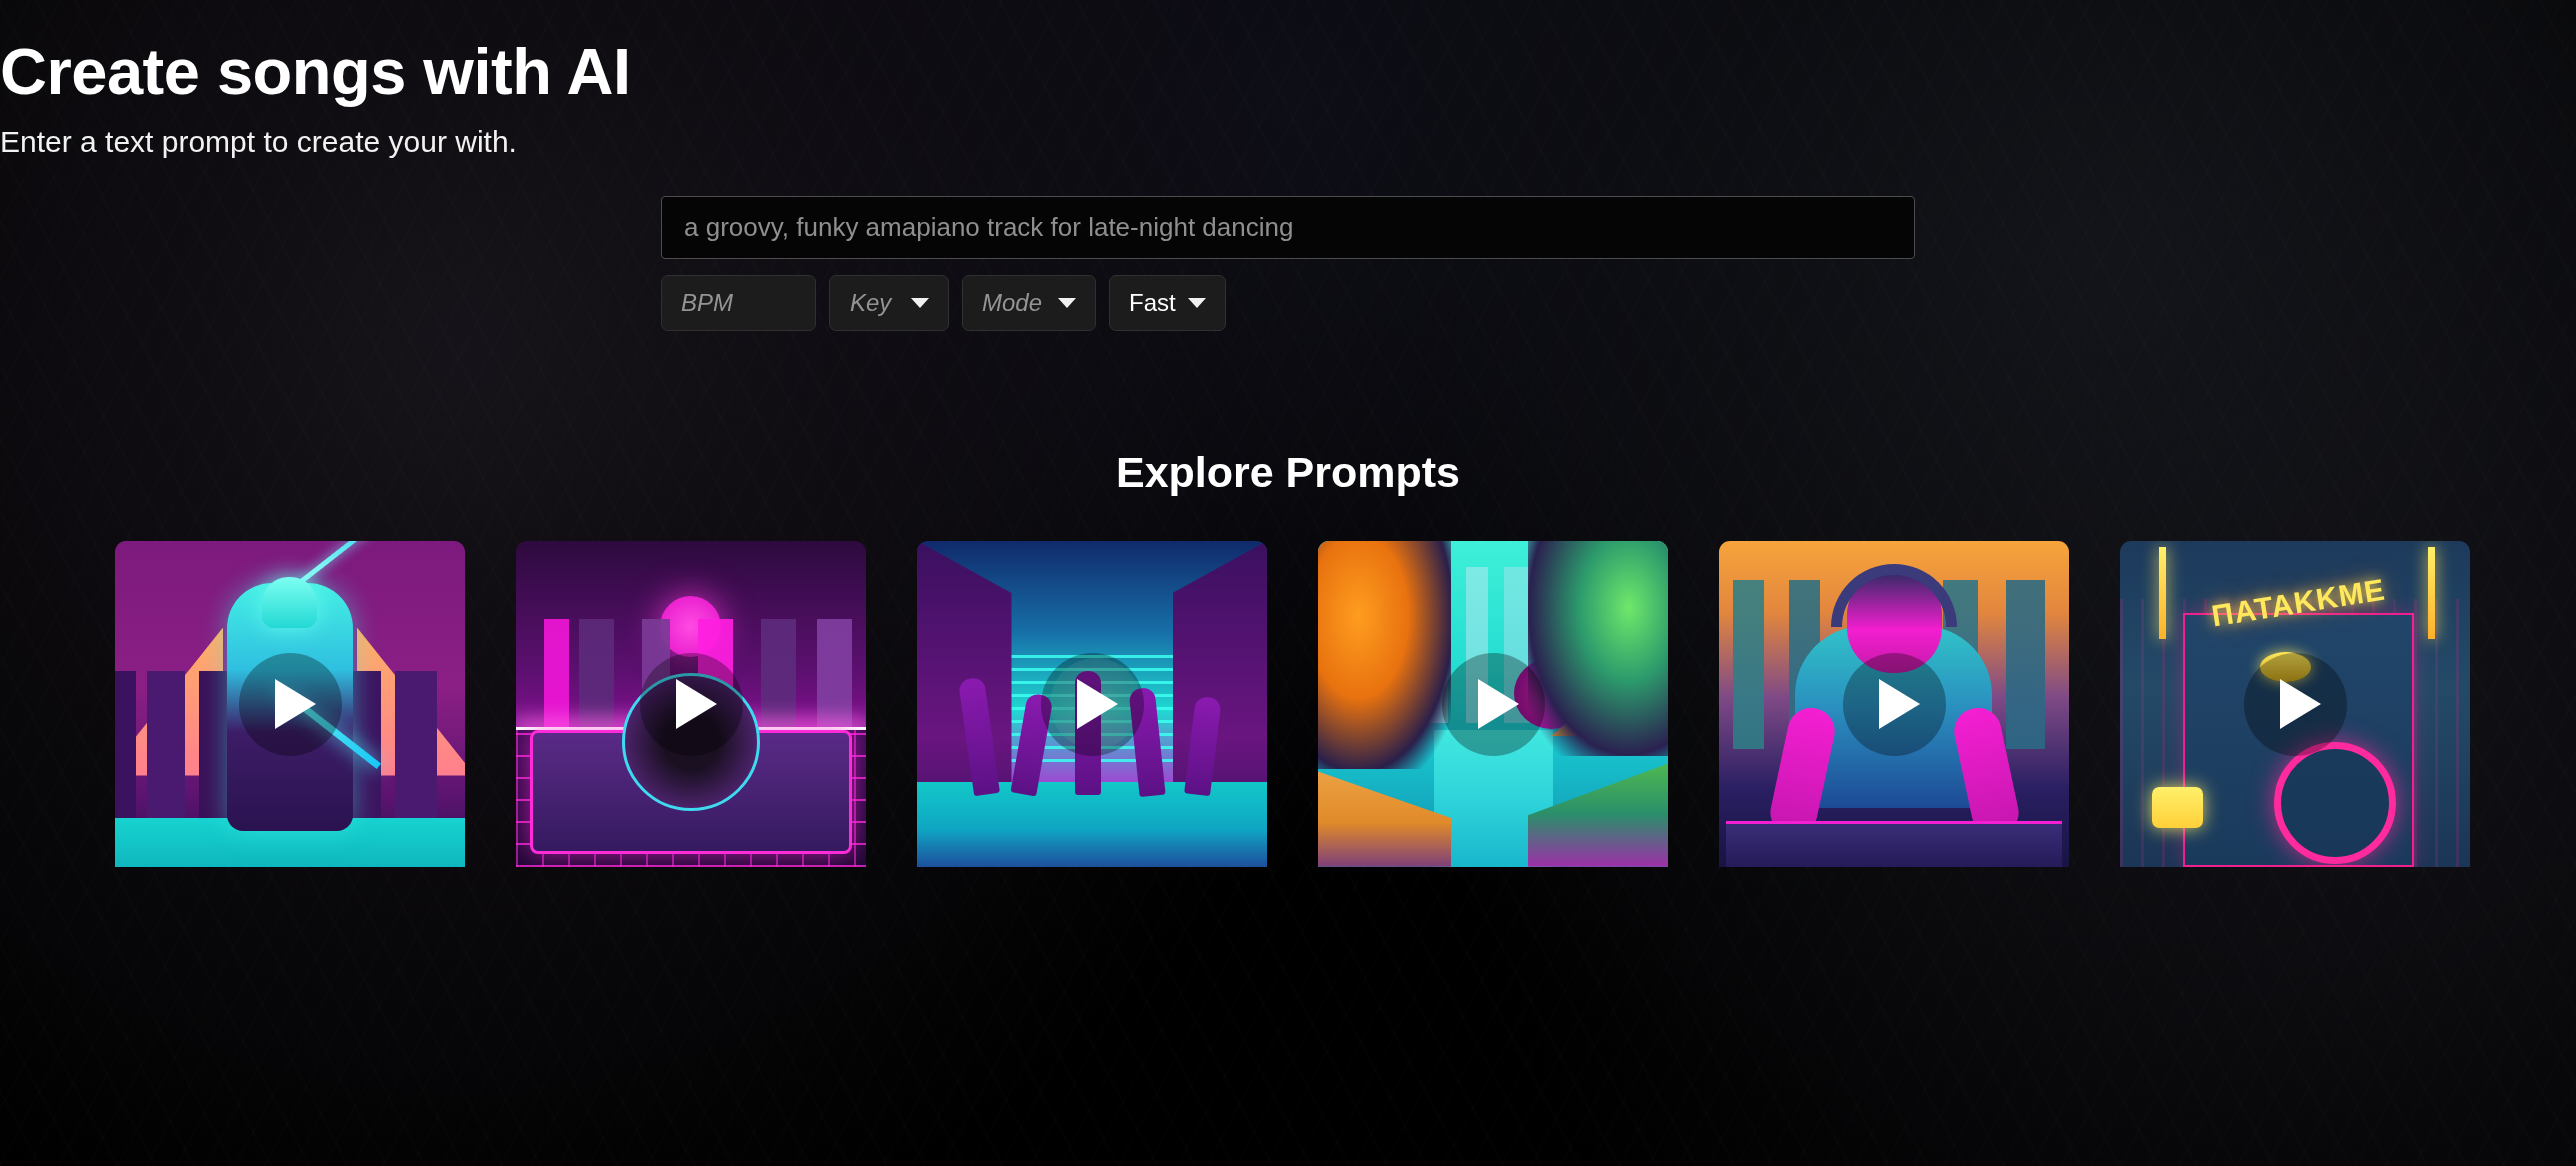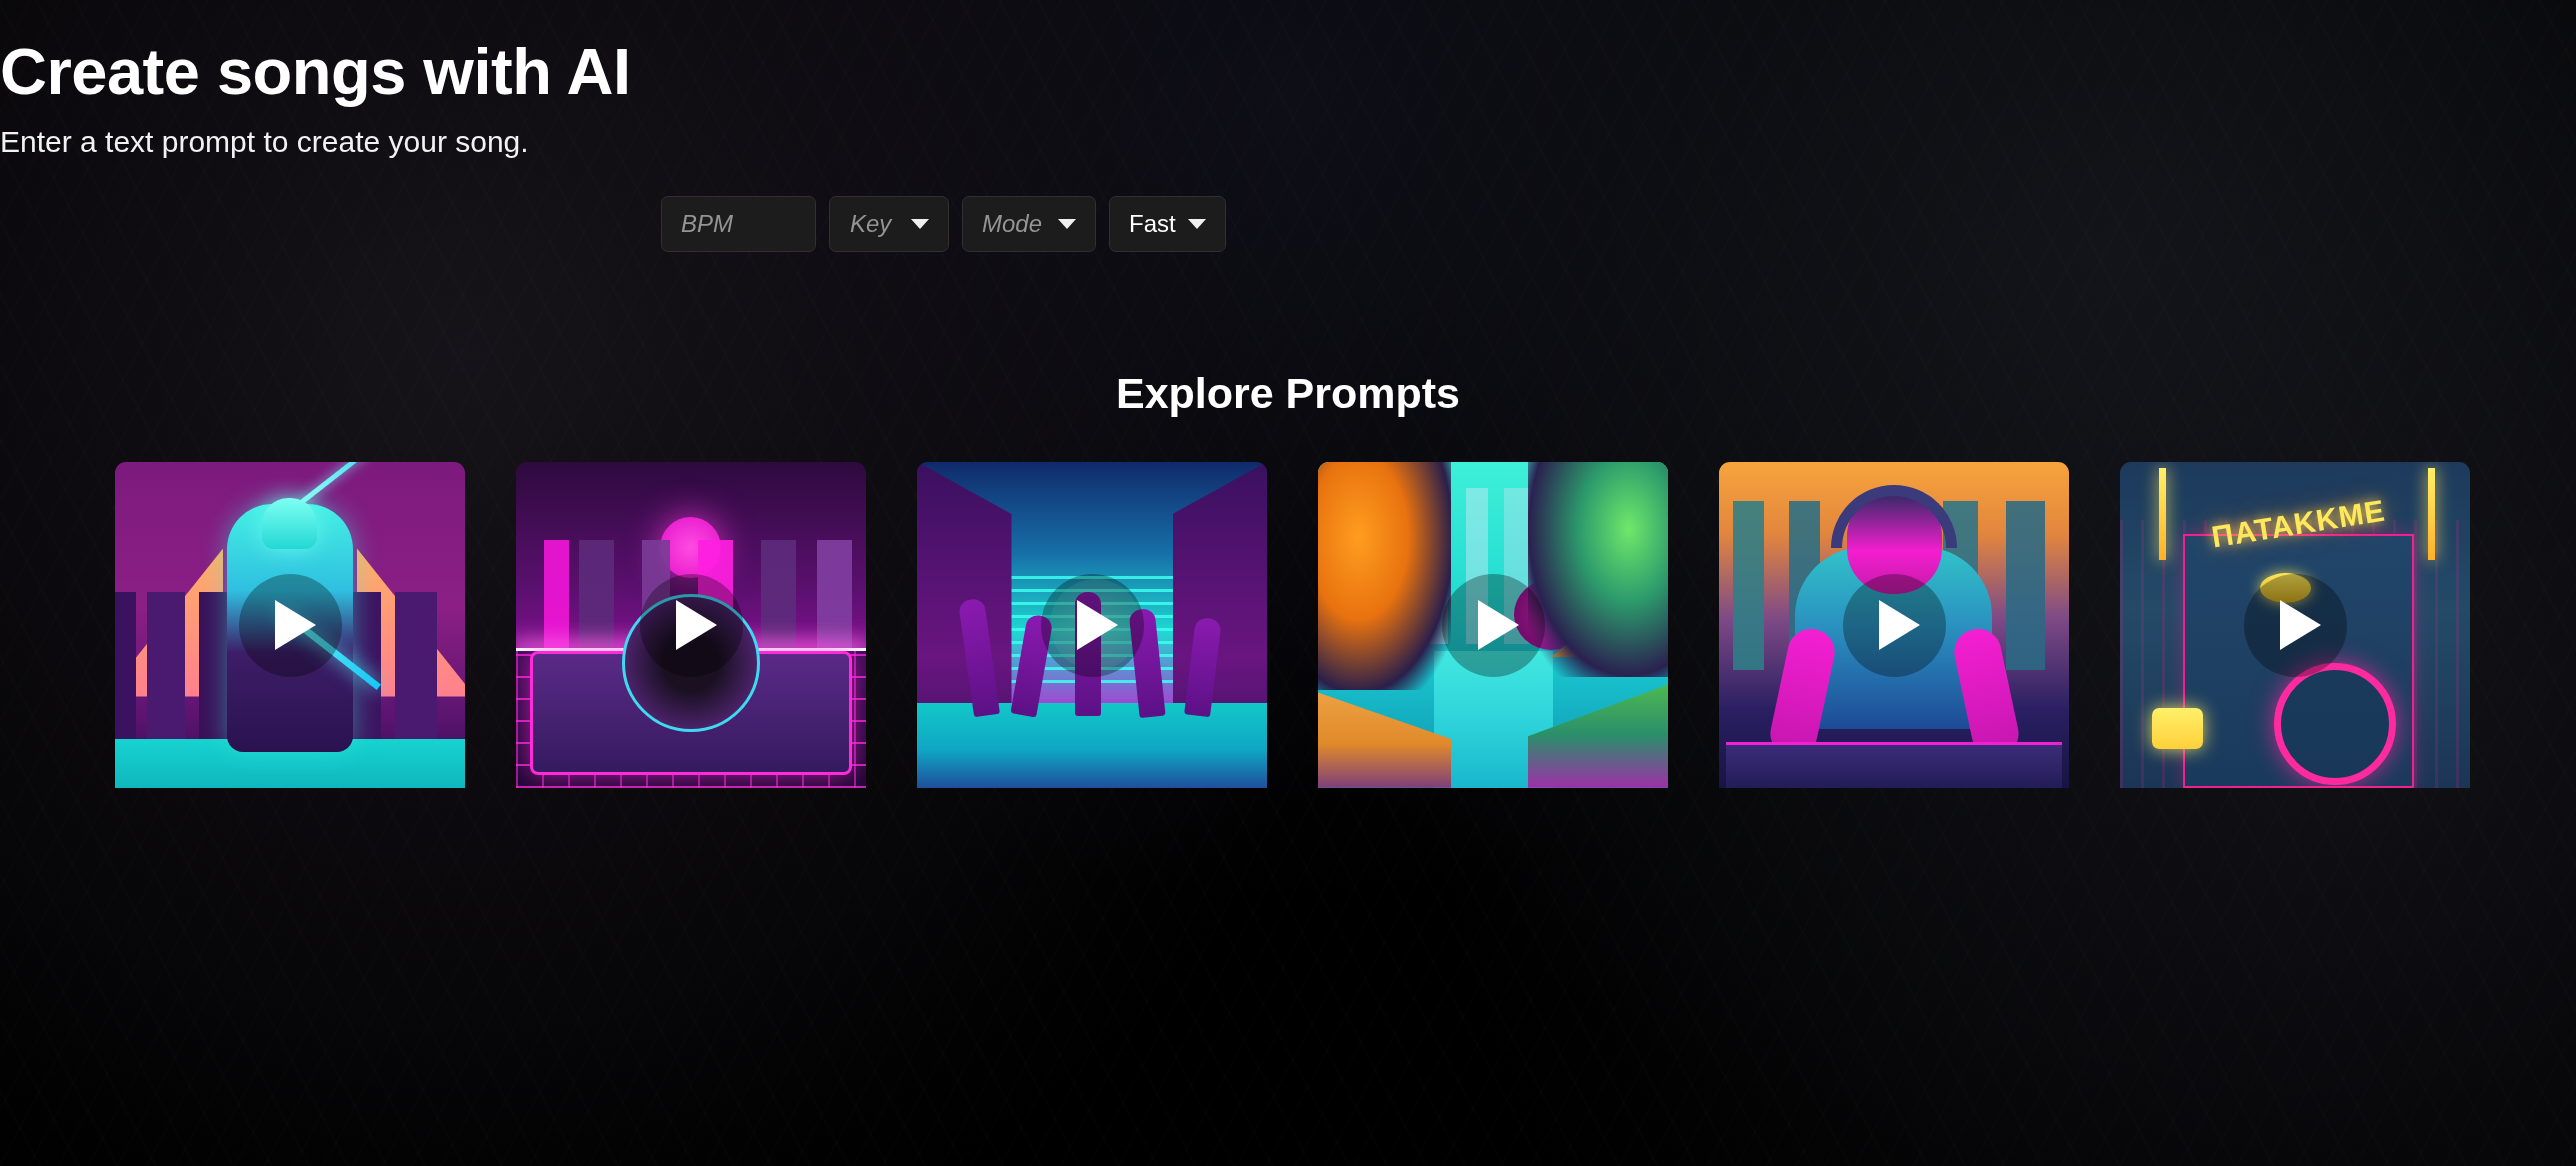--- a/index.html
+++ b/index.html
@@ -477,25 +477,26 @@
     background: repeating-linear-gradient(90deg, rgba(240,32,144,0.16) 0 3px, transparent 3px 21px);
   }
 </style>
 </head>
 <body>
 
 <div id="bg-texture"></div>
 
 <div id="hero">
   <h1 id="hero-title">Create songs with AI</h1>
-  <p id="hero-subtitle">Enter a text prompt to create your song.</p>
+  <p id="hero-subtitle">Enter a text prompt to create your with.</p>
 </div>
 
 <div id="prompt-form">
 
+  <input id="prompt-input" type="text" placeholder="a groovy, funky amapiano track for late-night dancing" style="">
 
   <div id="controls-row">
 
     <div class="control" id="bpm-field">
       <span class="control-text placeholder">BPM</span>
     </div>
 
     <div class="control" id="key-field">
       <span class="control-text placeholder">Key</span>
       <span class="caret"></span>

